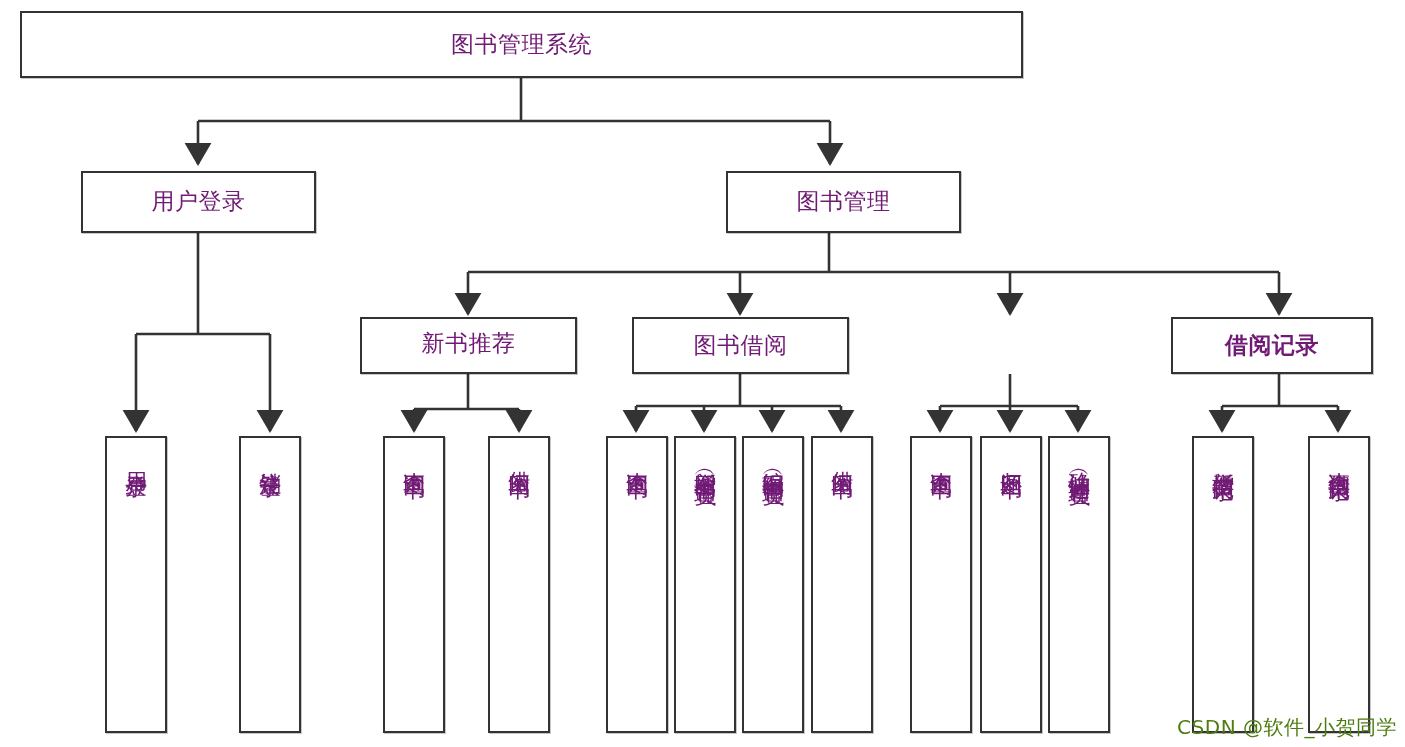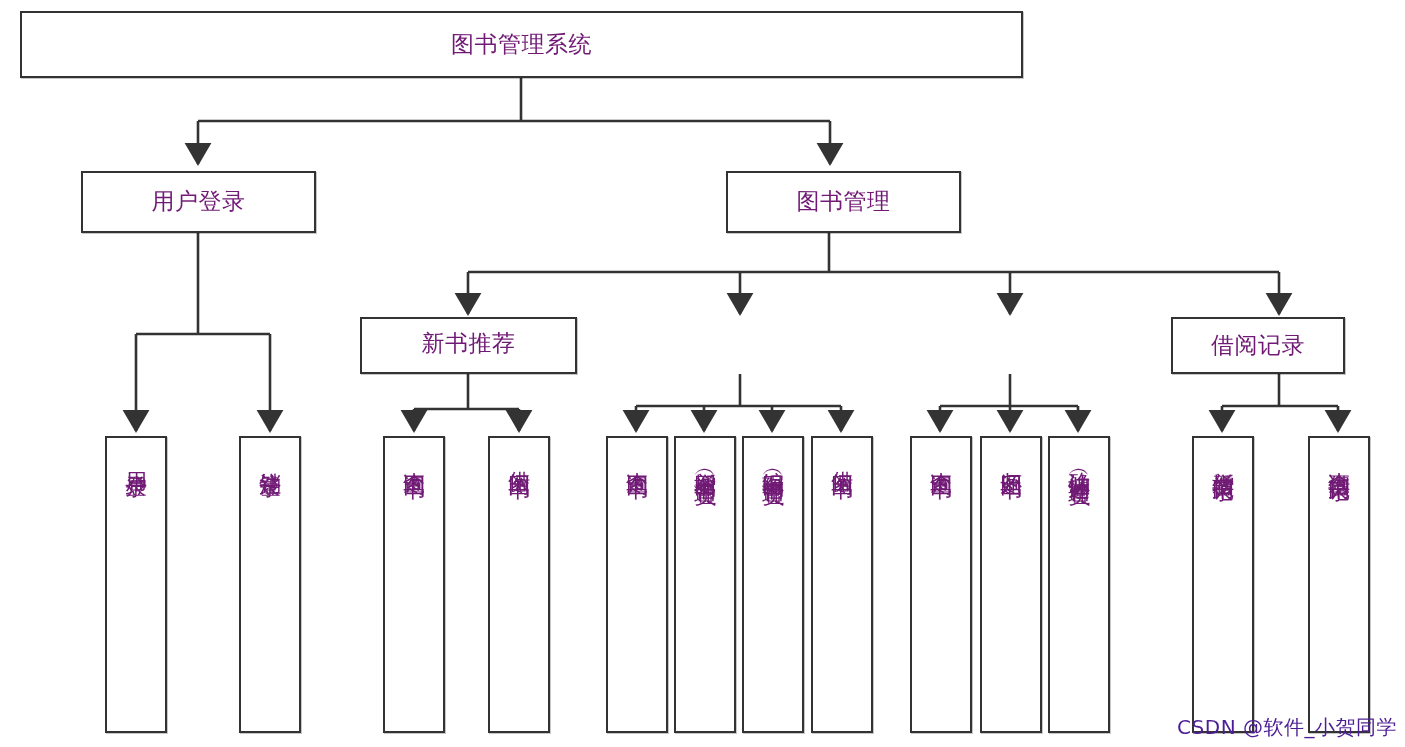--- a/index.html
+++ b/index.html
@@ -62,21 +62,21 @@
     font-size: 22px;
     line-height: 1.30;
     letter-spacing: 2px;
     white-space: nowrap;
   }
   #watermark {
     position: absolute;
     right: 8px;
     bottom: 6px;
     font-size: 20px;
-    color: #4c1d95;
+    color: #4d7c0f;
     white-space: nowrap;
     letter-spacing: 0.5px;
     pointer-events: none;
   }
 </style>
 </head>
 <body>
 
 <div id="canvas">
 
@@ -155,23 +155,26 @@
   </div>
 
   <div class="node horiz" style="left:711px; top:171px; width:235px; height:62px;margin-left:15px;">
     <span class="label">图书管理</span>
   </div>
 
   <div class="node horiz" style="left:360px; top:317px; width:217px; height:57px;font-family:Liberation Mono, monospace;">
     <span class="label">新书推荐</span>
   </div>
 
-
-
-  <div class="node horiz" style="left:1171px; top:317px; width:174px; height:57px;">
+  <div class="node horiz" style="left:632px; top:317px; width:217px; height:57px;">
+    <span class="label">图书借阅</span>
+  </div>
+
+
+  <div class="node horiz" style="left:1171px; top:317px; width:202px; height:57px;font-weight:bold;">
     <span class="label">借阅记录</span>
   </div>
 
   <div class="node vert" style="left:105px; top:436px; width:62px; height:297px;">
     <span class="label">用户登录</span>
   </div>
 
   <div class="node vert" style="left:239px; top:436px; width:62px; height:297px;">
     <span class="label">注销登录</span>
   </div>

